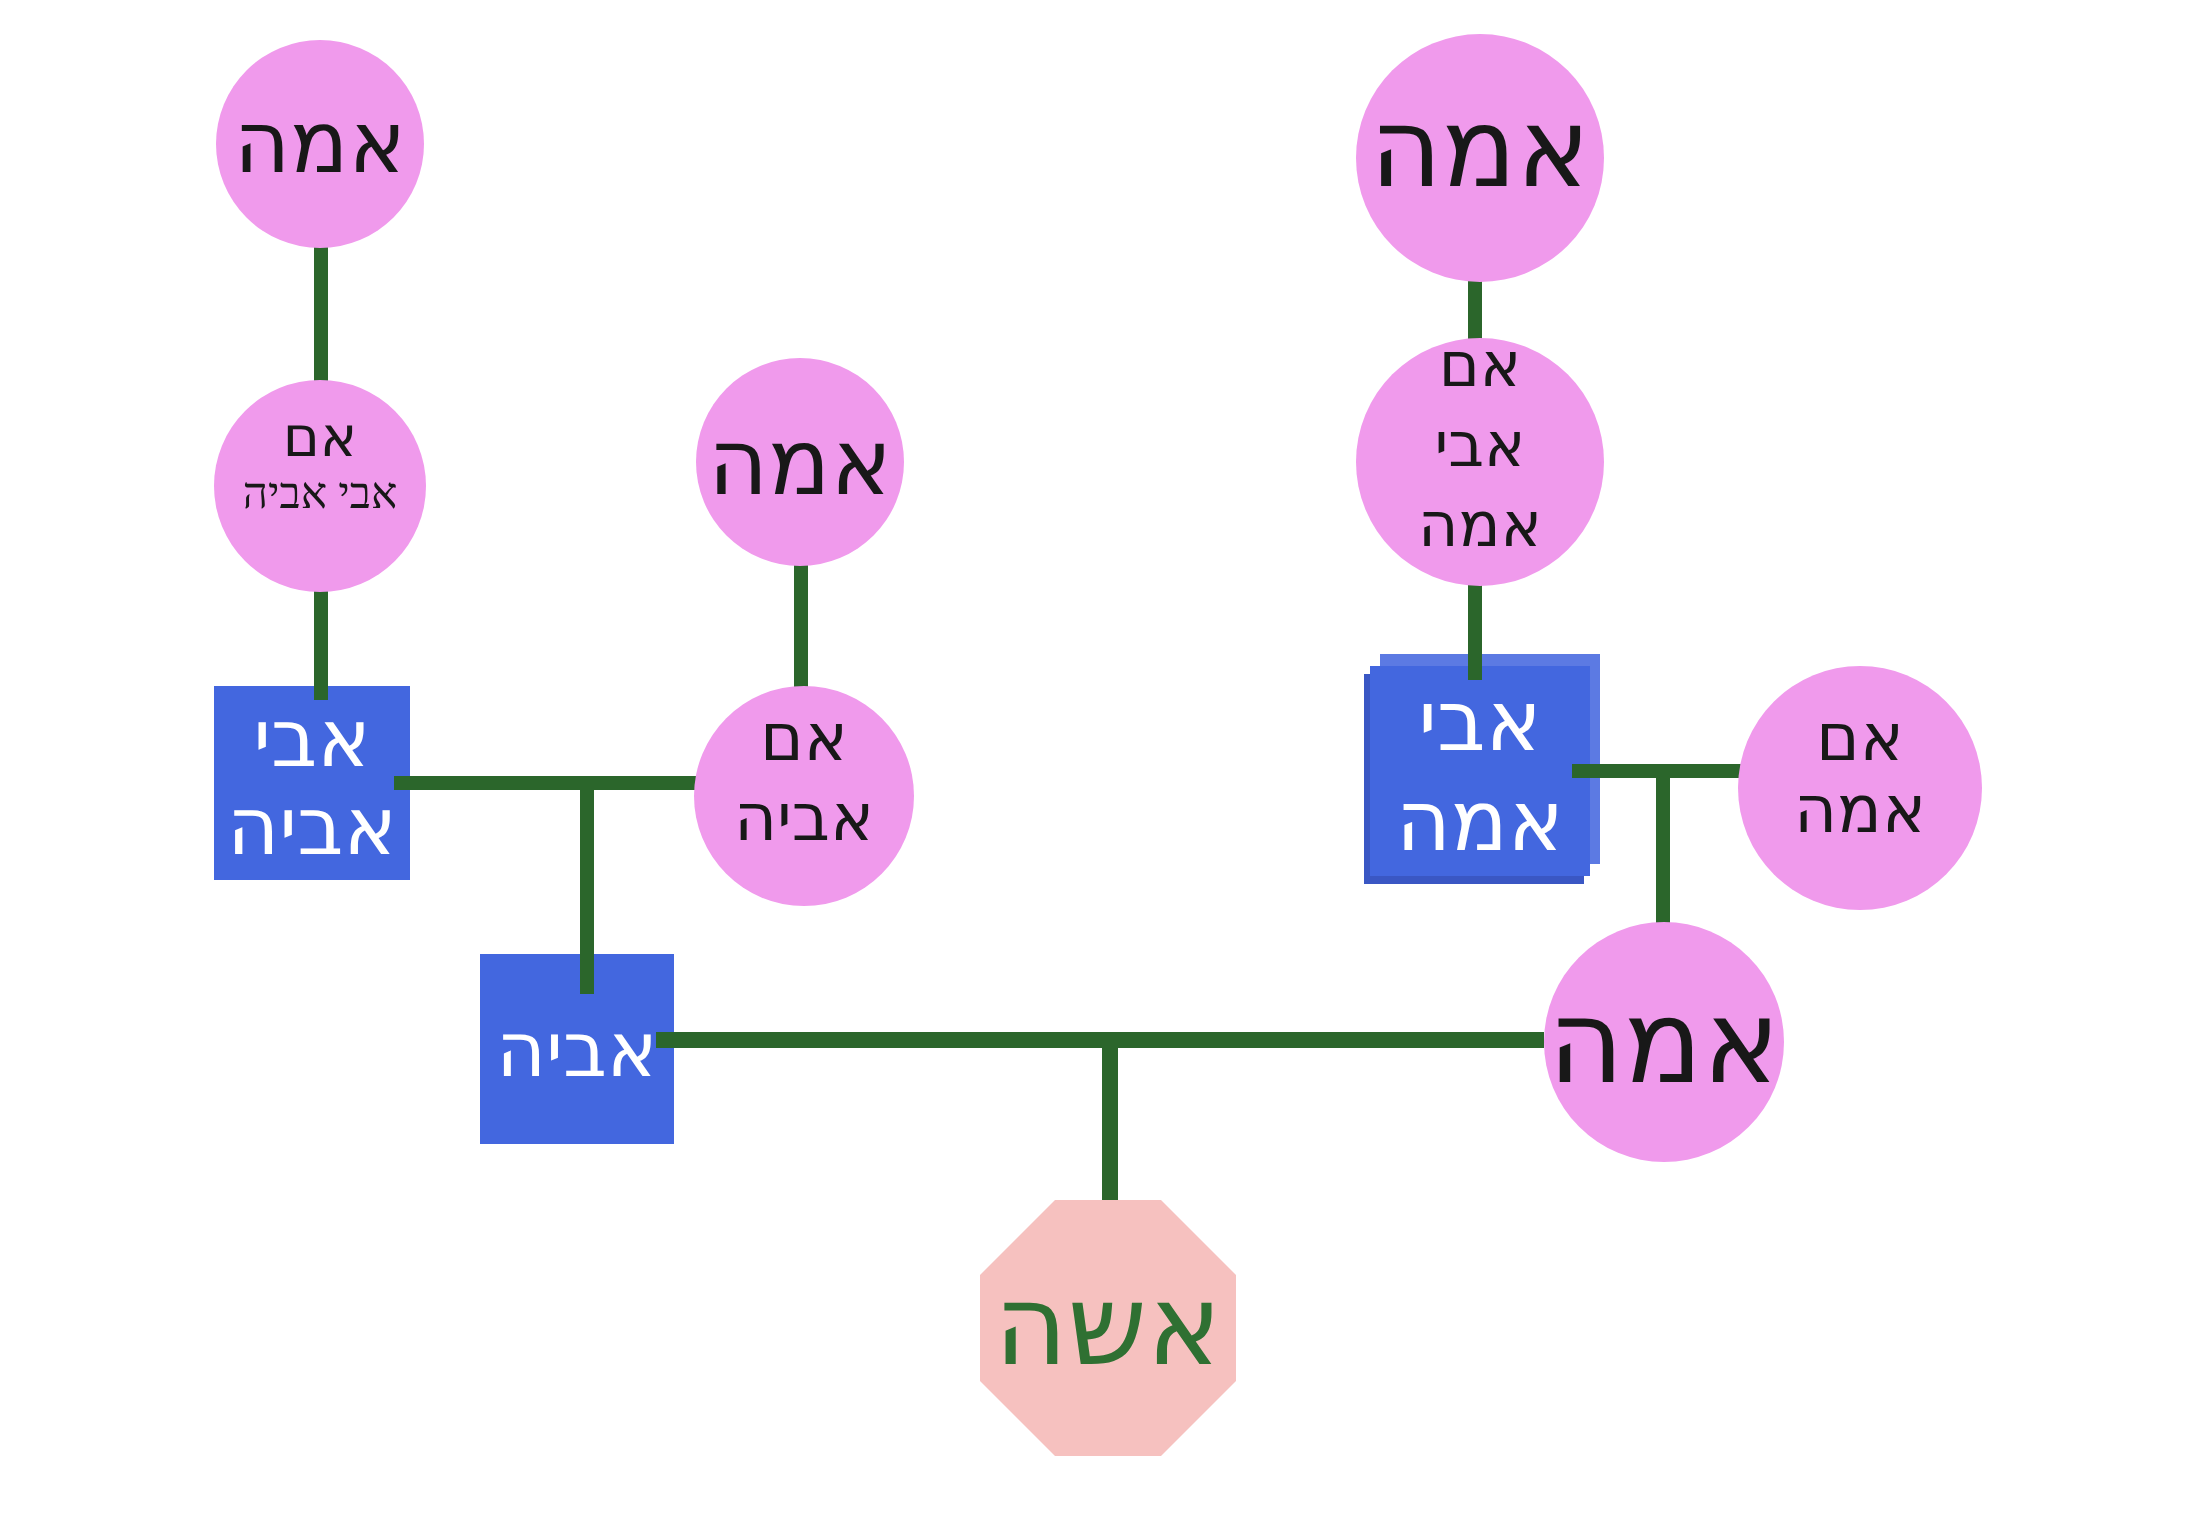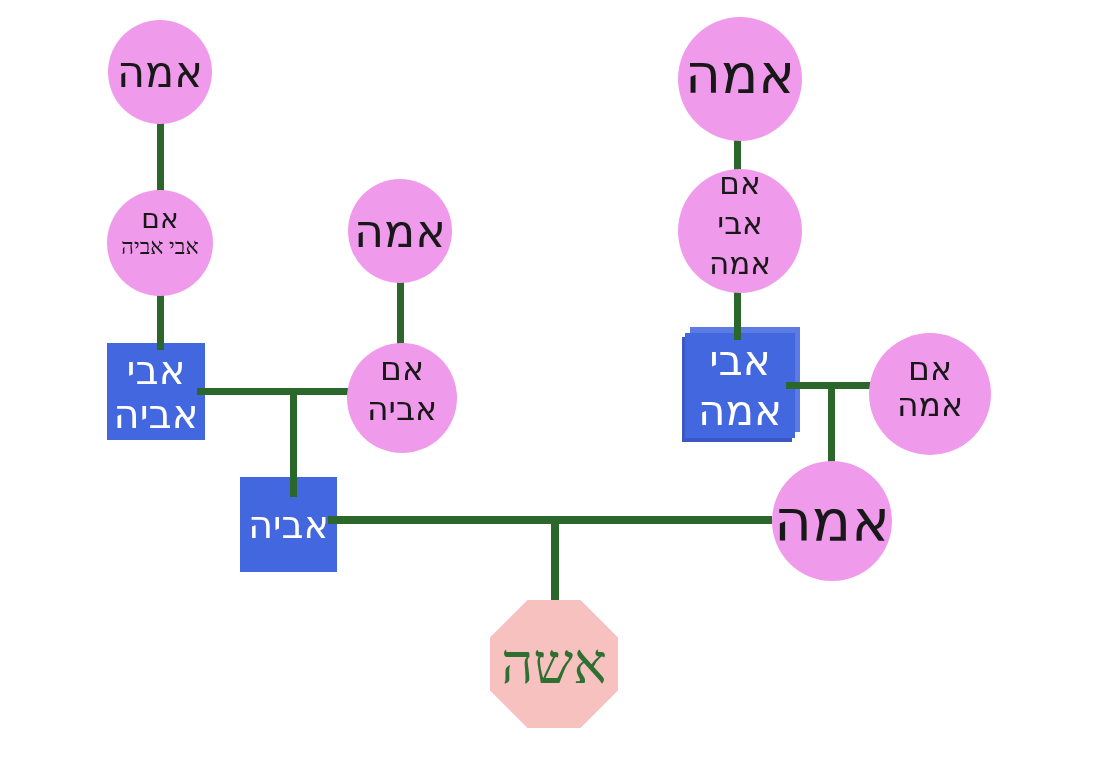--- a/index.html
+++ b/index.html
@@ -23,21 +23,20 @@
   .box{
     background:var(--square-fill,#4367DF);
     color:var(--square-text,#ffffff);
     z-index:1;
   }
   .oct{
     background:var(--octagon-fill,#F6C1BF);
     color:var(--octagon-text,#2F7032);
     clip-path:polygon(29.3% 0,70.7% 0,100% 29.3%,100% 70.7%,70.7% 100%,29.3% 100%,0 70.7%,0 29.3%);
     z-index:3;
-    font-family:Liberation Serif, serif;
   }
   .edge{
     position:absolute;
     background:var(--edge-color,#2B662B);
     z-index:2;
   }
   .ln{display:block;white-space:nowrap;}
 </style>
 </head>
 <body>

